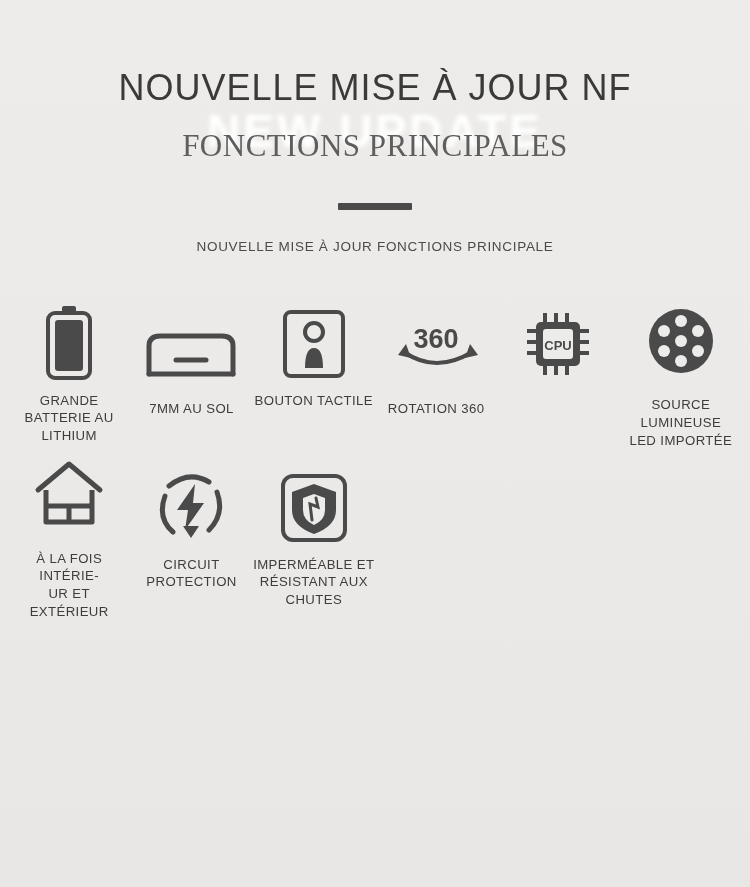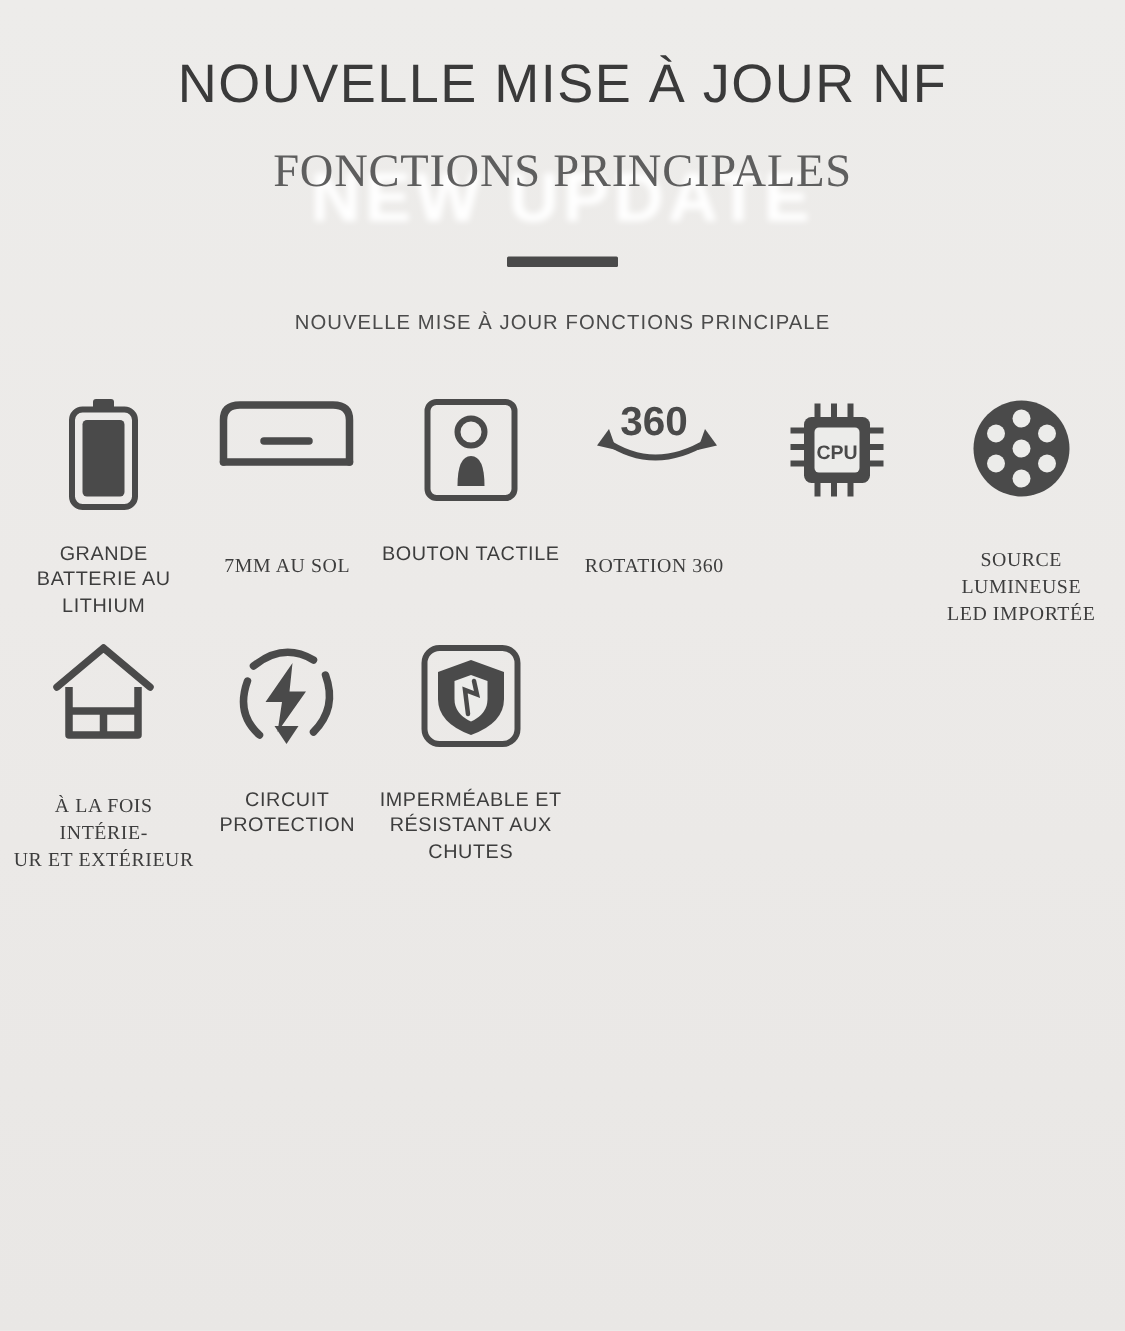--- a/index.html
+++ b/index.html
@@ -16,21 +16,21 @@
   }
   .page {
     position: relative;
     width: 750px;
     height: 887px;
     background: linear-gradient(180deg, #edecea 0%, #eceae8 45%, #e9e7e5 100%);
   }
 
   
   .header {
-    padding-top: 36px;
+    padding-top: 68px;
     text-align: center;
     position: relative;
   }
   .title-main {
     font-size: 36px;
     letter-spacing: 1px;
     color: #3a3a3a;
     font-weight: 400;
     line-height: 1.1;
     position: relative;
@@ -87,34 +87,34 @@
   .cell {
     display: flex;
     flex-direction: column;
     align-items: center;
     justify-content: flex-start;
     padding-top: 10px;
   }
   .icon-box {
     height: 84px;
     display: flex;
-    align-items: flex-start;
+    align-items: flex-end;
     justify-content: center;
   }
   .cell-label {
     margin-top: 12px;
     font-size: 13.2px;
     letter-spacing: 0.4px;
     line-height: 1.35;
     text-align: center;
     color: #3d3d3d;
     max-width: 160px;
     white-space: pre-line;
   }
-  .cell.lower-label .cell-label { margin-top: 20px; font-family: Liberation Serif, serif; }
+  .cell.lower-label .cell-label { margin-top: 20px; }
   .cell.lower-label2 .cell-label { margin-top: 27px; }
 
   svg { display: block; }
 </style>
 </head>
 <body>
 
 <div class="page">
 
   <div class="header">

